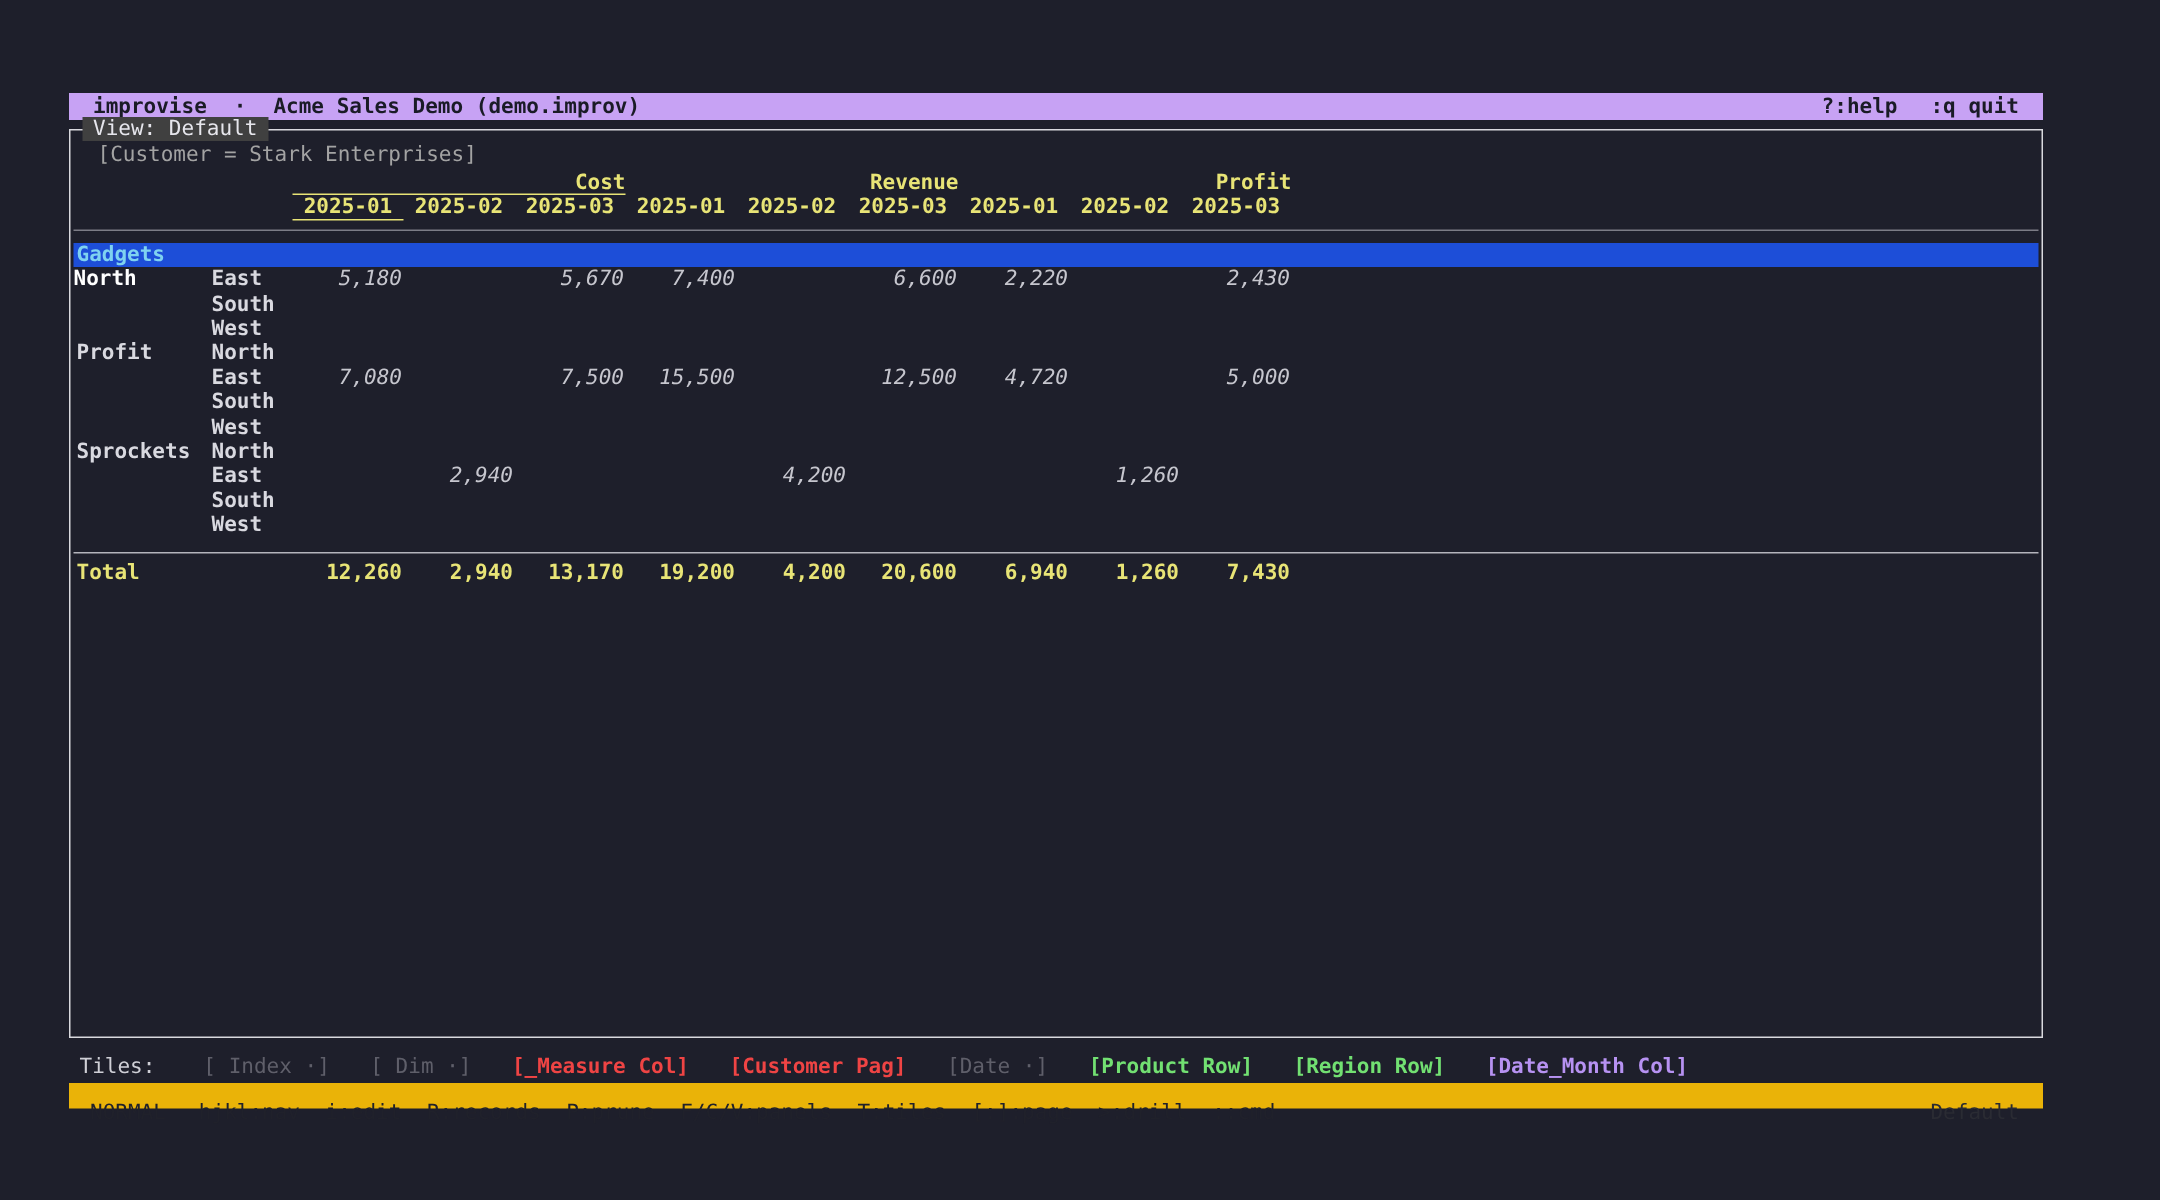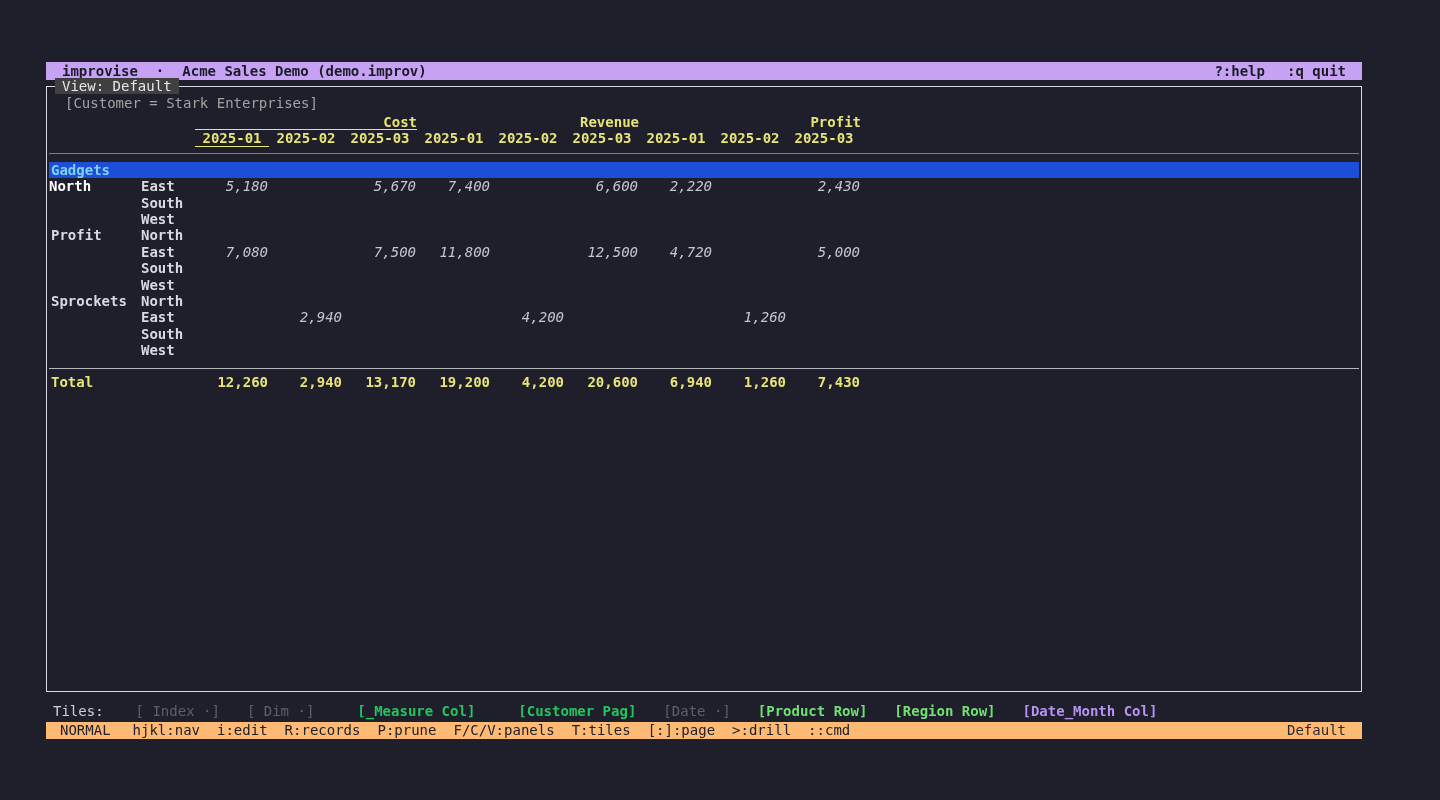--- a/index.html
+++ b/index.html
@@ -59,30 +59,30 @@
 
   .total-row .c-product { color: #e8e476; }
   .total-row .c-val { font-style: normal; font-weight: bold; color: #e8e476; }
 
   
   .tiles-line { margin-top: 11px; height: 16px; line-height: 16px; display: flex; padding-left: 7px; }
   .tiles-label { color: #cfcfd6; margin-right: 32px; }
   .tiles-list { display: flex; gap: 27px; }
   .tile { font-weight: bold; }
   .tile.dim    { color: #5f5f6a; font-weight: normal; }
-  .tile.pink   { color: #22c55e; margin-left: 16px; }
+  .tile.pink   { color: #ef4444; }
   .tile.green  { color: #72e072; }
   .tile.violet { color: #b792f2; }
 
   
   .statusbar {
     margin-top: 3px; height: 17px; line-height: 17px;
-    background: #fdba74; color: #20212b;
+    background: #eab308; color: #20212b;
     display: flex; justify-content: space-between;
-    padding: 0 16px 0 14px;
+    padding: 12px 16px 0 14px;
   }
   .status-left { display: flex; }
   .status-mode { margin-right: 22px; }
   .status-hints { display: flex; gap: 17px; }
   .status-right { color: #2a2b33; }
 </style>
 </head>
 <body>
 
 <div class="screen">
@@ -192,21 +192,21 @@
             <span class="c-val"></span>
             <span class="c-val"></span>
             <span class="c-val"></span>
           </div>
           <div class="trow">
             <span class="c-product"></span>
             <span class="c-region">East</span>
             <span class="c-val">7,080</span>
             <span class="c-val"></span>
             <span class="c-val">7,500</span>
-            <span class="c-val">11,800</span>
+            <span class="c-val">15,500</span>
             <span class="c-val"></span>
             <span class="c-val">12,500</span>
             <span class="c-val">4,720</span>
             <span class="c-val"></span>
             <span class="c-val">5,000</span>
           </div>
           <div class="trow">
             <span class="c-product"></span>
             <span class="c-region">South</span>
             <span class="c-val"></span>

